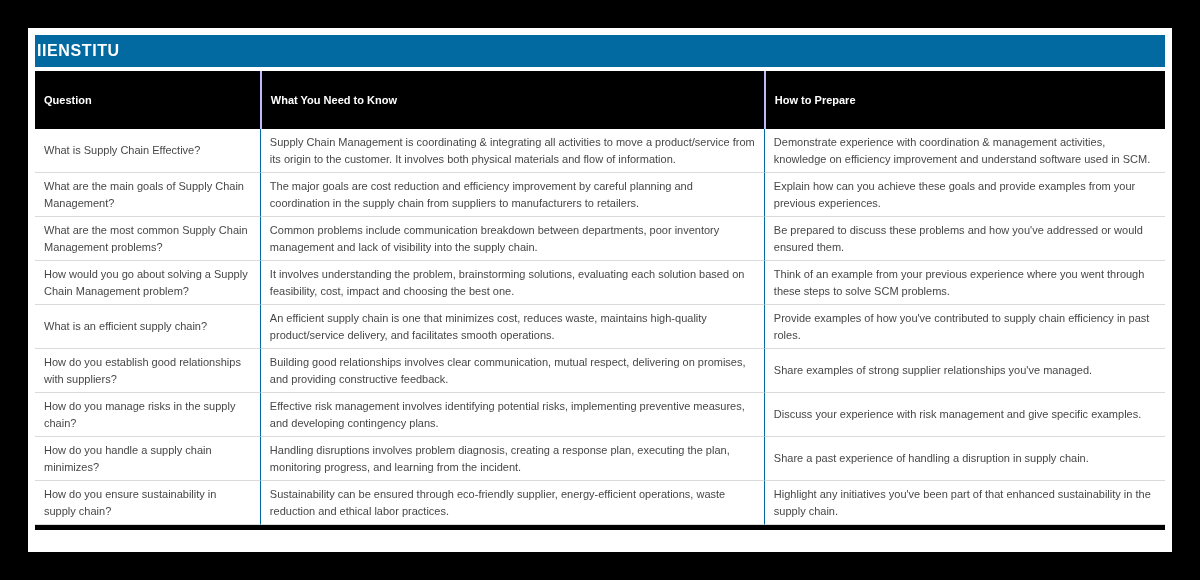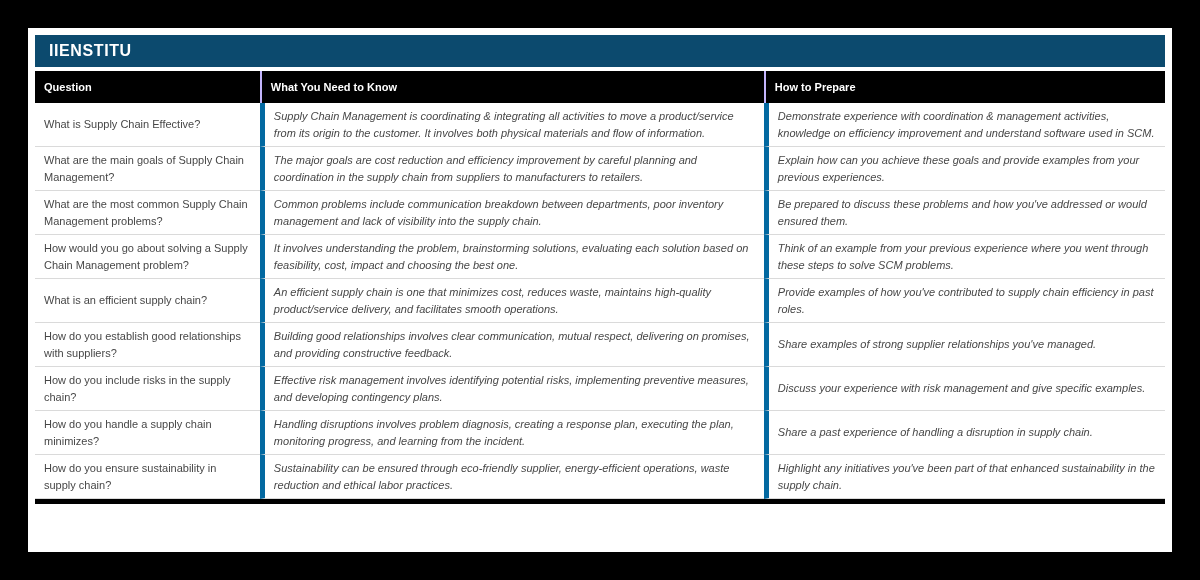--- a/index.html
+++ b/index.html
@@ -15,58 +15,57 @@
     top: 28px;
     left: 28px;
     right: 28px;
     bottom: 28px;
     background: #ffffff;
     padding: 7px;
     box-sizing: border-box;
     overflow: hidden;
   }
   .title-bar {
-    background: #0c4a6e;
+    background: #0369a1;
     color: #ffffff;
     font-weight: bold;
     font-size: 16px;
     letter-spacing: 0.6px;
-    padding: 7px 14px;
+    padding: 7px 2px;
   }
   table.qa-table {
     width: 100%;
     margin-top: 4px;
     border-collapse: separate;
     border-spacing: 0;
     border-bottom: 5px solid #000000;
     table-layout: fixed;
   }
   .qa-table thead th {
     background: #000000;
     color: #ffffff;
     text-align: left;
     font-size: 11px;
     font-weight: bold;
-    padding: 10px 9px;
+    padding: 23px 9px;
   }
   .qa-table thead th + th {
     border-left: 2px solid #c4b5fd;
   }
   .qa-table tbody td {
     font-size: 11px;
     color: #474747;
     line-height: 1.5;
     padding: 5px 9px;
     border-bottom: 1px solid #dadada;
     vertical-align: middle;
     word-wrap: break-word;
   }
   .qa-table tbody td + td {
-    border-left: 5px solid #0369a1;
-    font-style: italic;
+    border-left: 1px solid #0369a1;
   }
   col.c-question { width: 19.9%; }
   col.c-know     { width: 44.6%; }
   col.c-prepare  { width: 35.5%; }
 </style>
 </head>
 <body>
 
 <div class="page">
   <div class="title-bar">IIENSTITU</div>
@@ -108,21 +107,21 @@
           <td>What is an efficient supply chain?</td>
           <td>An efficient supply chain is one that minimizes cost, reduces waste, maintains high-quality product/service delivery, and facilitates smooth operations.</td>
           <td>Provide examples of how you've contributed to supply chain efficiency in past roles.</td>
         </tr>
         <tr>
           <td>How do you establish good relationships with suppliers?</td>
           <td>Building good relationships involves clear communication, mutual respect, delivering on promises, and providing constructive feedback.</td>
           <td>Share examples of strong supplier relationships you've managed.</td>
         </tr>
         <tr>
-          <td>How do you include risks in the supply chain?</td>
+          <td>How do you manage risks in the supply chain?</td>
           <td>Effective risk management involves identifying potential risks, implementing preventive measures, and developing contingency plans.</td>
           <td>Discuss your experience with risk management and give specific examples.</td>
         </tr>
         <tr>
           <td>How do you handle a supply chain minimizes?</td>
           <td>Handling disruptions involves problem diagnosis, creating a response plan, executing the plan, monitoring progress, and learning from the incident.</td>
           <td>Share a past experience of handling a disruption in supply chain.</td>
         </tr>
         <tr>
           <td>How do you ensure sustainability in supply chain?</td>

